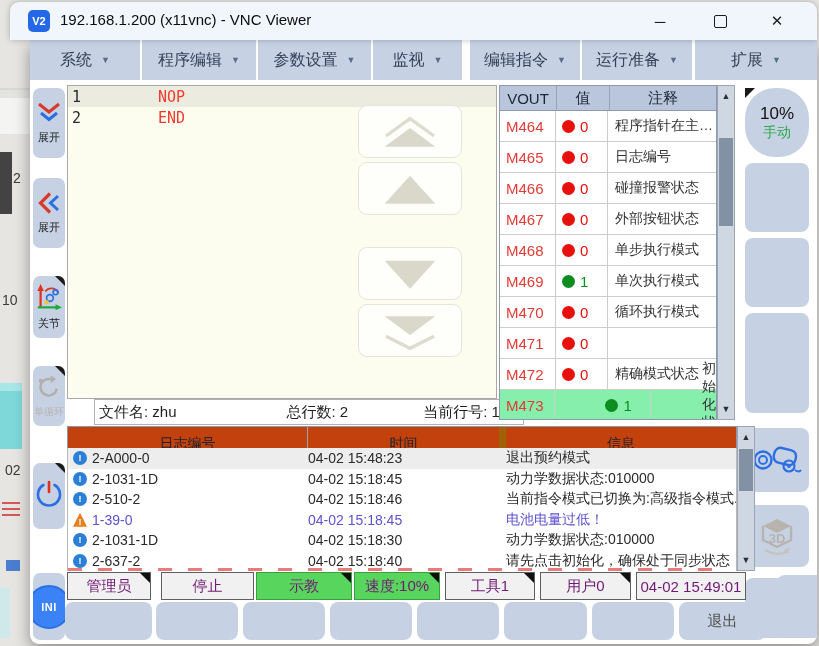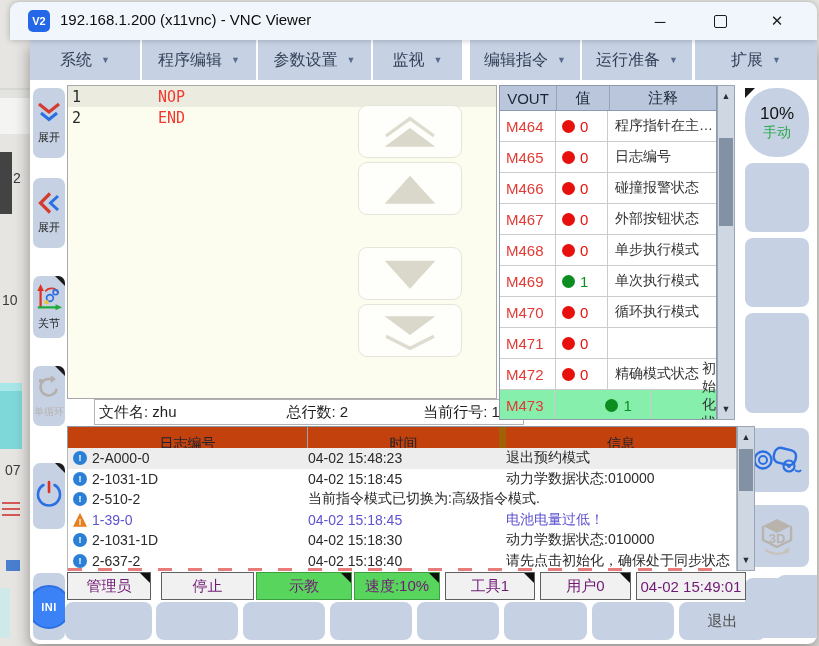--- a/index.html
+++ b/index.html
@@ -109,21 +109,21 @@
 </head>
 <body>
 
 <div id="canvas">
 
   <div class="bfrag" style="left:0;top:88px;width:30px;height:46px;background:#f4f4f2;box-shadow:inset 0 2px 0 #d8d8d4, inset 0 10px 0 #e3e3df;"></div>
   <div class="bfrag" style="left:0;top:152px;width:12px;height:62px;background:#434343;"></div>
   <div class="btxt" style="left:13px;top:170px;">2</div>
   <div class="btxt" style="left:2px;top:292px;">10</div>
   <div class="bfrag" style="left:0;top:383px;width:22px;height:66px;background:#7ed7d9;box-shadow:inset 0 8px 0 #a8e6e7;"></div>
-  <div class="btxt" style="left:5px;top:462px;">07</div>
+  <div class="btxt" style="left:5px;top:462px;">02</div>
   <div class="bfrag" style="left:2px;top:502px;width:18px;height:2px;background:#d45858;box-shadow:0 6px 0 #d45858, 0 12px 0 #d45858;"></div>
   <div class="bfrag" style="left:6px;top:560px;width:14px;height:11px;background:#4a7fd0;"></div>
   <div class="bfrag" style="left:0;top:588px;width:10px;height:50px;background:#cfe8ea;"></div>
 
   <div id="titlebar">
     <div id="logo">V2</div>
     <div id="title">192.168.1.200 (x11vnc) - VNC Viewer</div>
     <div class="winctl" style="left:628px;">
         <span>─</span>
       </div>
@@ -401,20 +401,21 @@
       </div>
       <div class="lrow">
         <span class="licon info">!</span>
         <span class="lid">2-1031-1D</span>
         <span class="ltime">04-02 15:18:45</span>
         <span class="lmsg">动力学数据状态:010000</span>
       </div>
       <div class="lrow">
         <span class="licon info">!</span>
         <span class="lid">2-510-2</span>
+        <span class="ltime">04-02 15:18:46</span>
         <span class="lmsg">当前指令模式已切换为:高级指令模式.</span>
       </div>
       <div class="lrow alert">
         <span class="licon warn">!</span>
         <span class="lid">1-39-0</span>
         <span class="ltime">04-02 15:18:45</span>
         <span class="lmsg">电池电量过低！</span>
       </div>
       <div class="lrow">
         <span class="licon info">!</span>

